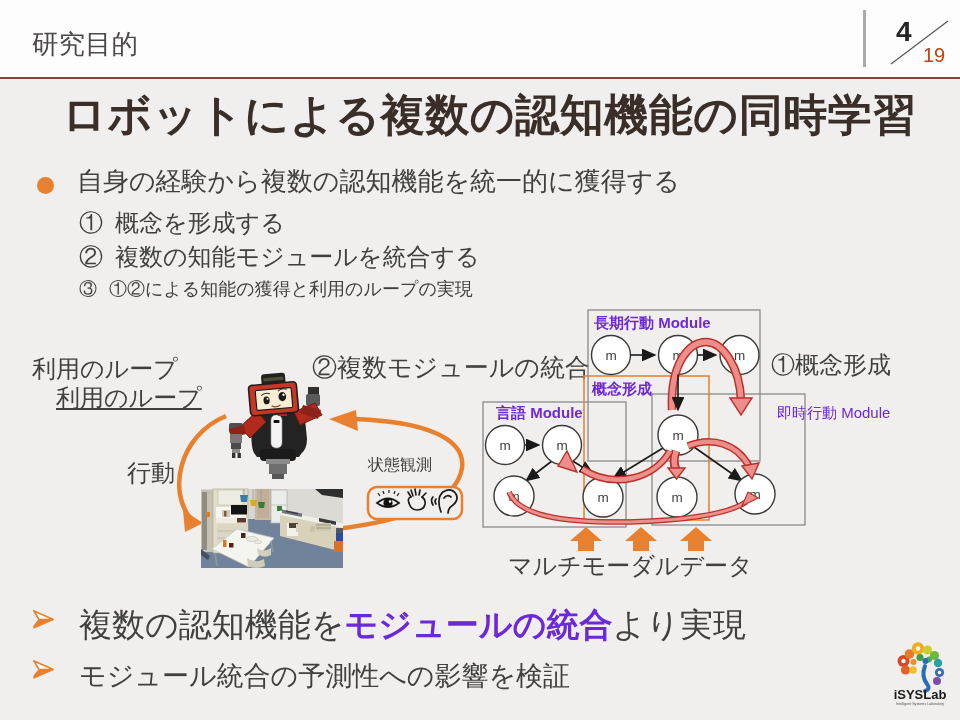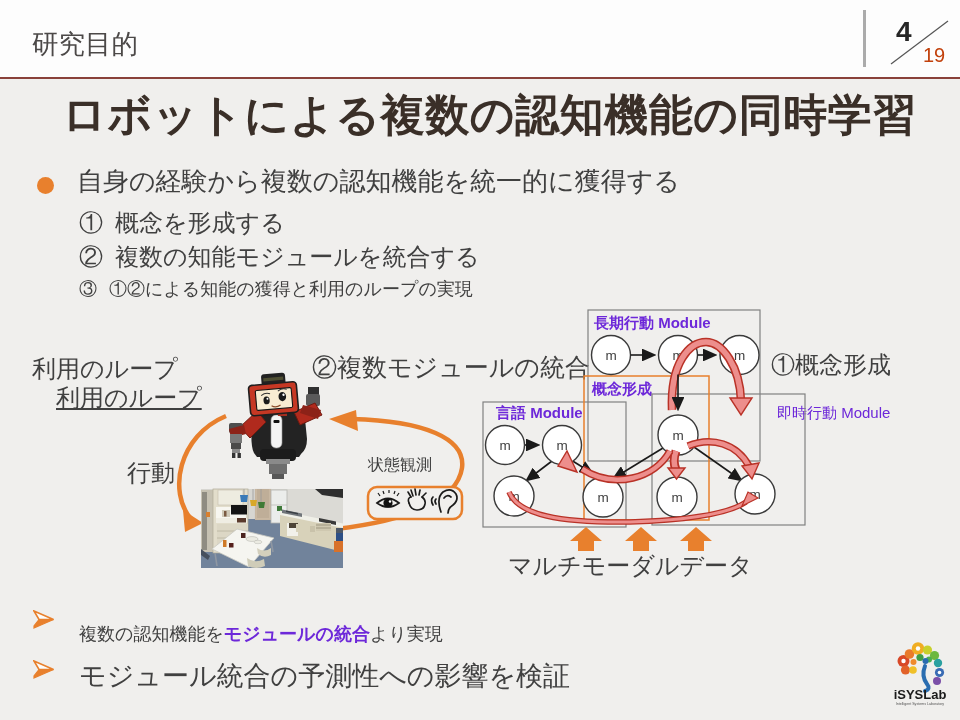--- a/index.html
+++ b/index.html
@@ -39,21 +39,21 @@
 
 <div class="abs org" style="left:594px;top:315px;font-size:15px;font-weight:bold;">長期行動 Module</div>
 <div class="abs org" style="left:592px;top:381px;font-size:15px;font-weight:bold;">概念形成</div>
 <div class="abs org" style="left:496px;top:405px;font-size:15px;font-weight:bold;">言語 Module</div>
 <div class="abs org" style="left:765px;top:405px;font-size:15px;font-weight:normal;margin-left:12px;">即時行動 Module</div>
 
 <svg class="abs" style="left:33px;top:610px;" width="22" height="19" viewBox="0 0 22 19">
   <polygon points="1,1 20.5,9.5 6,9.5" fill="#fdfcfa" stroke="#e8802d" stroke-width="1.6"></polygon>
   <polygon points="1,18 20.5,9.5 6,9.5 1,16" fill="#e8802d" stroke="#e8802d" stroke-width="1.2"></polygon>
 </svg>
-<div class="abs" style="left:79px;top:608px;font-size:18px;margin-top:17px;">複数の認知機能を<span class="org" style="font-weight:bold;">モジュールの統合</span>より実現</div>
+<div class="abs" style="left:79px;top:608px;font-size:33px;">複数の認知機能を<span class="org" style="font-weight:bold;">モジュールの統合</span>より実現</div>
 <svg class="abs" style="left:33px;top:660px;" width="22" height="19" viewBox="0 0 22 19">
   <polygon points="1,1 20.5,9.5 6,9.5" fill="#fdfcfa" stroke="#e8802d" stroke-width="1.6"></polygon>
   <polygon points="1,18 20.5,9.5 6,9.5 1,16" fill="#e8802d" stroke="#e8802d" stroke-width="1.2"></polygon>
 </svg>
 <div class="abs" style="left:79px;top:662px;font-size:27px;">モジュール統合の予測性への影響を検証</div>
 
 <svg class="abs" style="left:0;top:0;" width="960" height="720" viewBox="0 0 960 720">
   <defs>
     <marker id="ab" markerWidth="9" markerHeight="8" refX="7.5" refY="4" orient="auto">
       <path d="M0 0 L9 4 L0 8 Z" fill="#1a1a1a"></path>

